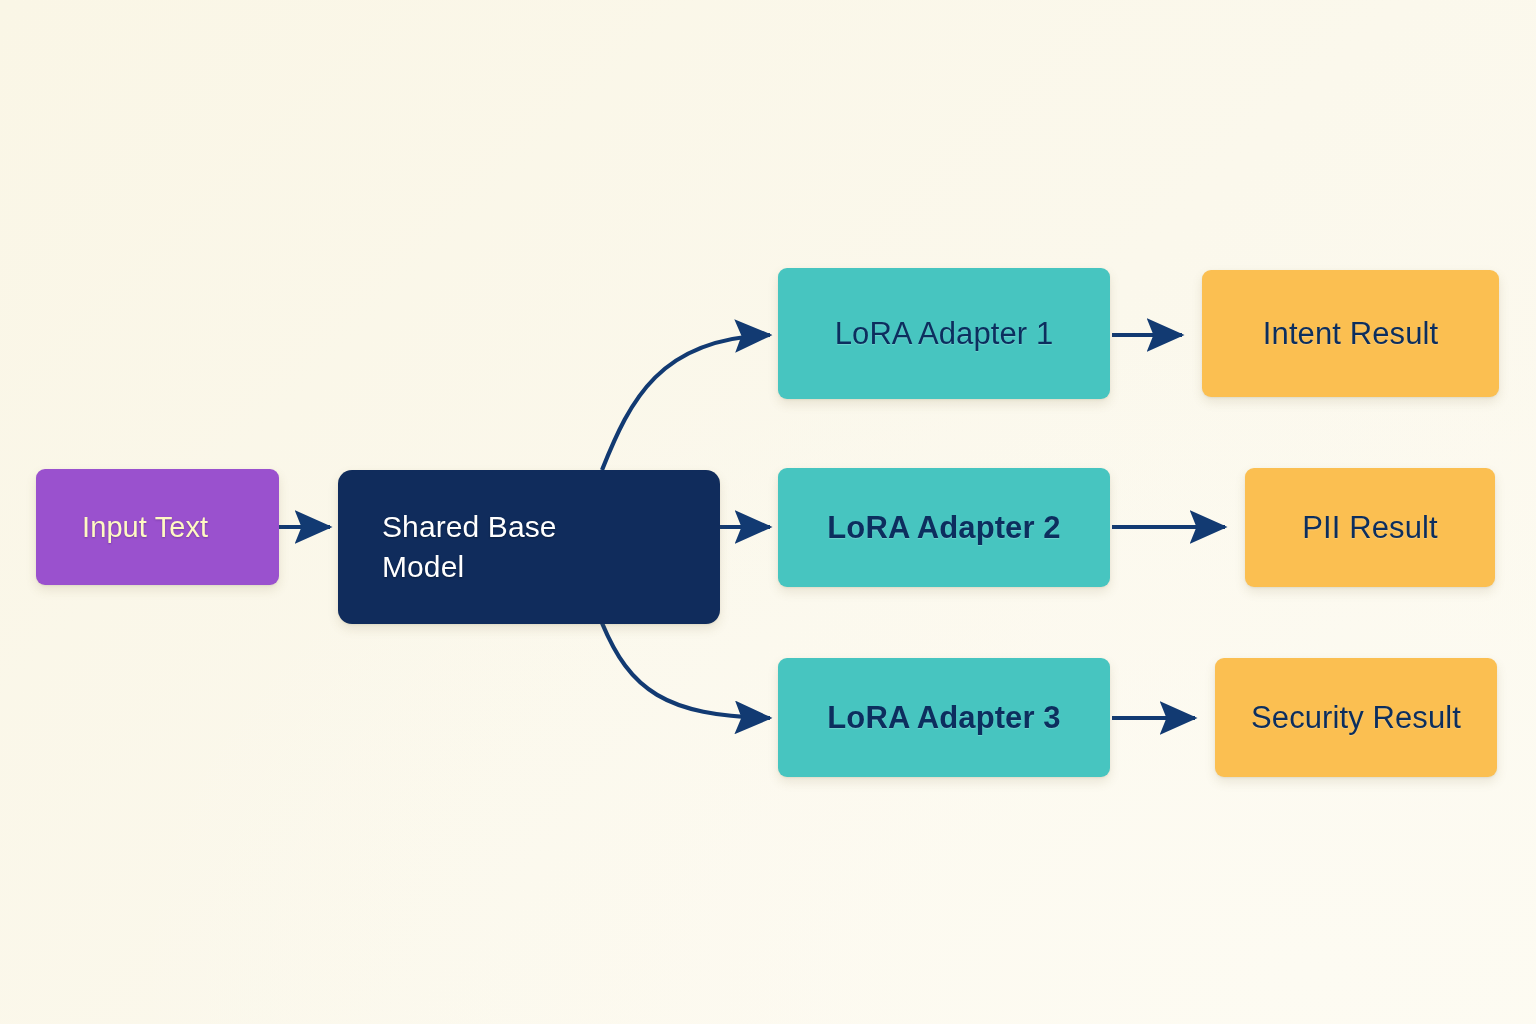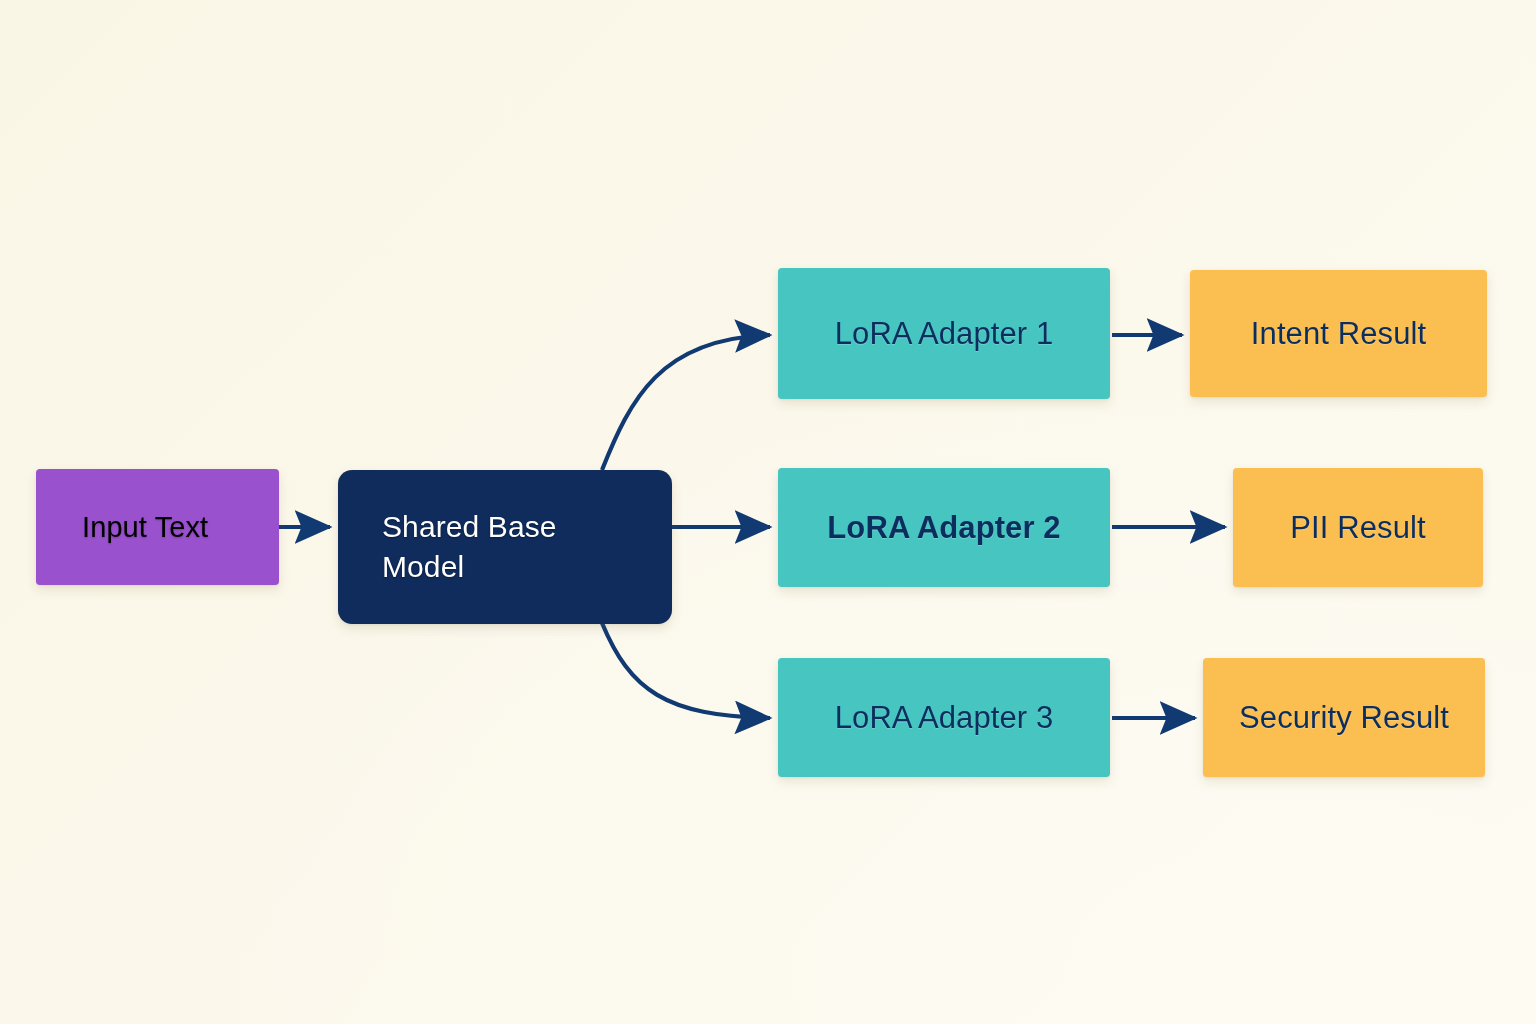--- a/index.html
+++ b/index.html
@@ -30,35 +30,35 @@
     height: 1024px;
     pointer-events: none;
   }
 
   
   .node {
     position: absolute;
     box-sizing: border-box;
     display: flex;
     align-items: center;
-    border-radius: 4px;
+    border-radius: 9px;
     box-shadow: 0 5px 11px rgba(120, 105, 60, 0.14),
                 0 1px 2px rgba(120, 105, 60, 0.10);
     letter-spacing: 0.1px;
   }
   .node .node-label {
     display: block;
     white-space: pre-line;
     line-height: 1.34;
   }
 
   
   .node--input {
     background: #9a51ce;
-    color: #000000;
+    color: #fef9c3;
     justify-content: flex-start;
     padding-left: 46px;
     font-size: 29px;
     font-weight: 500;
     text-shadow: 0 1px 2px rgba(40, 10, 60, 0.28);
   }
 
   
   .node--base {
     background: #102c5c;
@@ -82,20 +82,21 @@
   }
 
   
   .node--result {
     background: #fbbf51;
     color: #0c2e5e;
     justify-content: center;
     font-size: 31px;
     font-weight: 500;
     text-shadow: 0 1px 1px rgba(255, 255, 255, 0.22);
+    margin-left: 12px;
   }
 </style>
 </head>
 <body>
 
 <div id="canvas">
 
   <svg id="edges" viewBox="0 0 1536 1024" width="1536" height="1024" xmlns="http://www.w3.org/2000/svg">
     <defs>
       <marker id="arrowhead" markerWidth="9" markerHeight="8" refX="8.4" refY="4" orient="auto" markerUnits="strokeWidth">
@@ -118,34 +119,34 @@
       <path d="M 1112 527 L 1225 527"></path>
 
       <path d="M 1112 718 L 1195 718"></path>
     </g>
   </svg>
 
   <div class="node node--input" style="left:36px; top:469px; width:243px; height:116px;">
     <span class="node-label">Input Text</span>
   </div>
 
-  <div class="node node--base" style="left:338px; top:470px; width:334px; height:154px;align-items:center;">
+  <div class="node node--base" style="left:338px; top:470px; width:382px; height:154px;align-items:center;">
     <span class="node-label">Shared Base
 Model</span>
   </div>
 
   <div class="node node--adapter" style="left:778px; top:268px; width:332px; height:131px;">
     <span class="node-label">LoRA Adapter 1</span>
   </div>
 
   <div class="node node--adapter" style="left:778px; top:468px; width:332px; height:119px;font-weight:bold;">
     <span class="node-label">LoRA Adapter 2</span>
   </div>
 
-  <div class="node node--adapter" style="left:778px; top:658px; width:332px; height:119px;">
+  <div class="node node--adapter" style="left:778px; top:658px; width:332px; height:119px;font-weight:bold;">
     <span class="node-label">LoRA Adapter 3</span>
   </div>
 
   <div class="node node--result" style="left:1190px; top:270px; width:297px; height:127px;">
     <span class="node-label">Intent Result</span>
   </div>
 
   <div class="node node--result" style="left:1203px; top:658px; width:282px; height:119px;">
     <span class="node-label">Security Result</span>
   </div>

